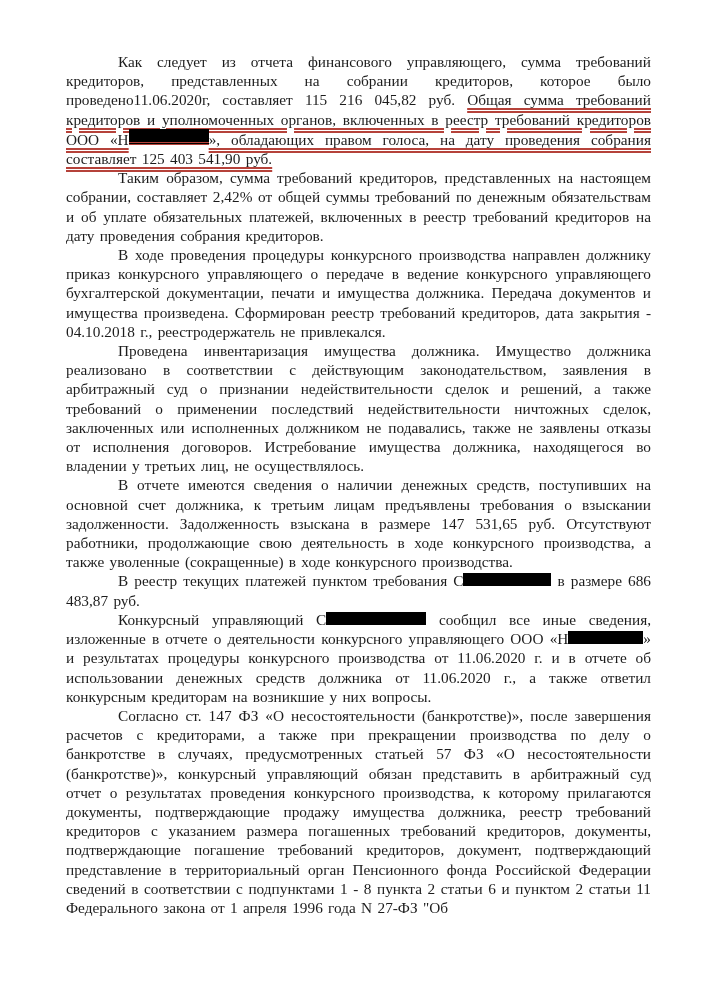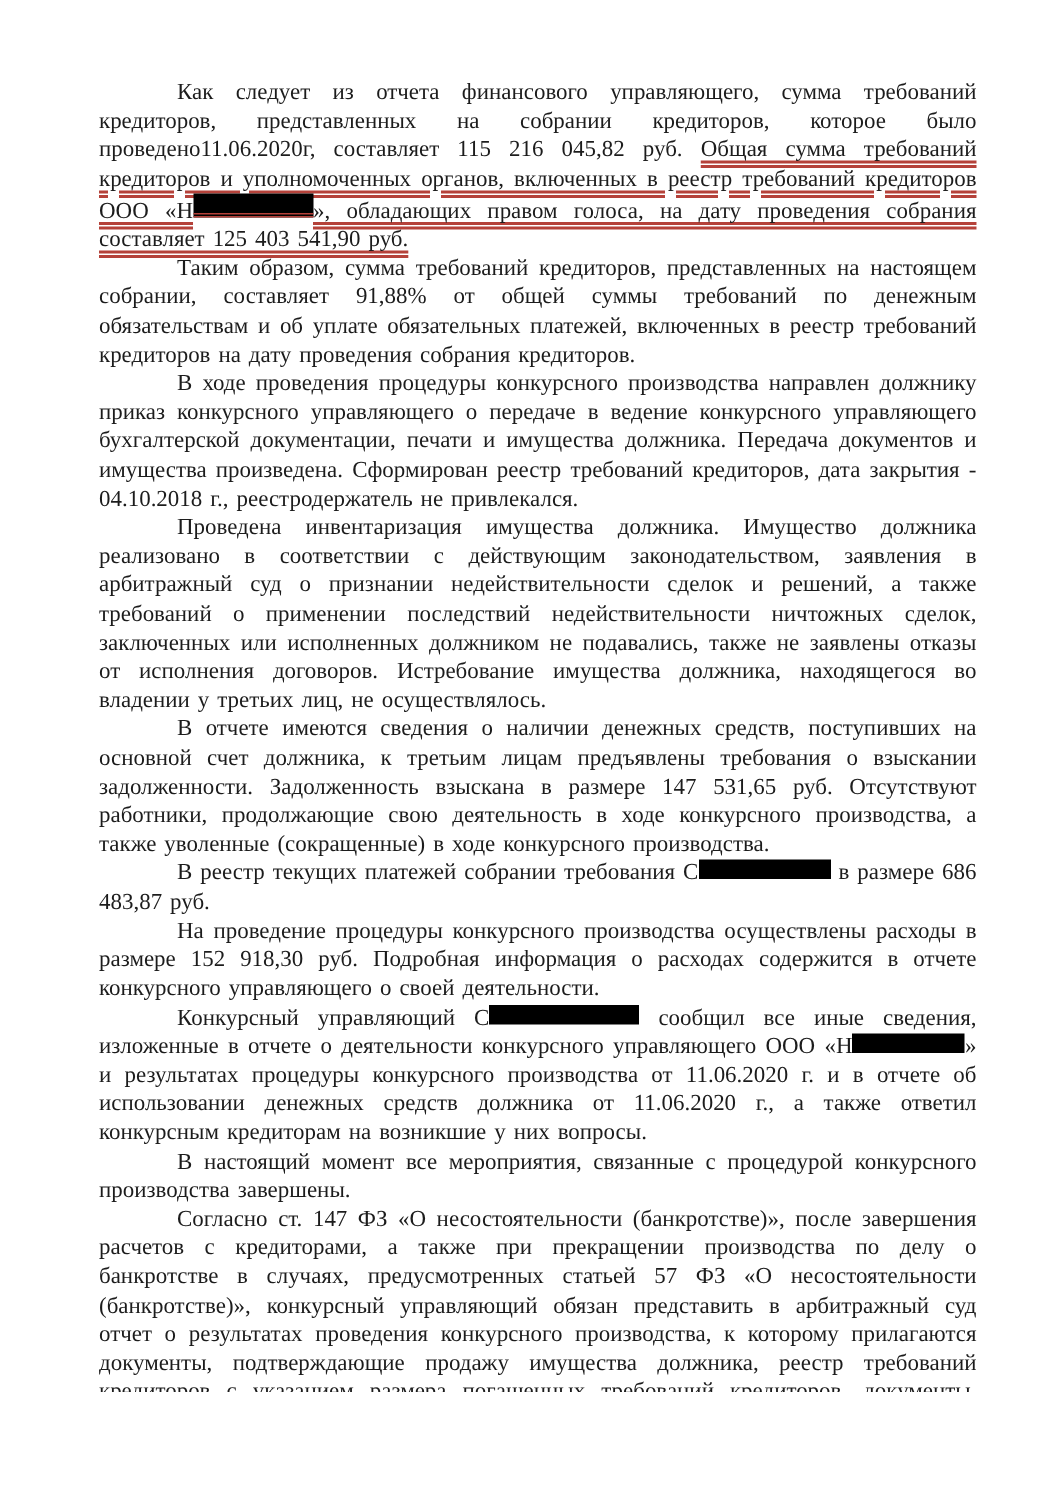--- a/index.html
+++ b/index.html
@@ -47,23 +47,21 @@
     text-decoration: none;
     border-bottom: 3px double #b5423a;
   }
 </style>
 </head>
 <body>
 
 <div class="page" style="background: rgb(255, 255, 255); color: rgb(28, 28, 28);">
   <div class="doc-body">
       <p class="para"><span>Как следует из отчета финансового управляющего, сумма требований кредиторов, представленных на собрании кредиторов, которое было проведено11.06.2020г, составляет 115 216 045,82 руб. </span><span class="redline" style="text-decoration-color: rgb(181, 66, 58);">Общая сумма требований кредиторов и уполномоченных органов, включенных в реестр требований кредиторов ООО «Н</span><span class="redact redline" style="width: 80px; text-decoration-color: rgb(181, 66, 58); border-bottom-color: rgb(181, 66, 58); background: rgb(0, 0, 0);"></span><span class="redline" style="text-decoration-color: rgb(181, 66, 58);">», обладающих правом голоса, на дату проведения собрания составляет 125 403 541,90 руб.</span></p>
-      <p class="para"><span>Таким образом, сумма требований кредиторов, представленных на настоящем собрании, составляет 91,88% от общей суммы требований по денежным обязательствам и об уплате обязательных платежей, включенных в реестр требований кредиторов на дату проведения собрания кредиторов.</span></p>
+      <p class="para"><span>Таким образом, сумма требований кредиторов, представленных на настоящем собрании, составляет 2,42% от общей суммы требований по денежным обязательствам и об уплате обязательных платежей, включенных в реестр требований кредиторов на дату проведения собрания кредиторов.</span></p>
       <p class="para"><span>В ходе проведения процедуры конкурсного производства направлен должнику приказ конкурсного управляющего о передаче в ведение конкурсного управляющего бухгалтерской документации, печати и имущества должника. Передача документов и имущества произведена. Сформирован реестр требований кредиторов, дата закрытия - 04.10.2018 г., реестродержатель не привлекался.</span></p>
       <p class="para"><span>Проведена инвентаризация имущества должника. Имущество должника реализовано в соответствии с действующим законодательством, заявления в арбитражный суд о признании недействительности сделок и решений, а также требований о применении последствий недействительности ничтожных сделок, заключенных или исполненных должником не подавались, также не заявлены отказы от исполнения договоров. Истребование имущества должника, находящегося во владении у третьих лиц, не осуществлялось.</span></p>
       <p class="para"><span>В отчете имеются сведения о наличии денежных средств, поступивших на основной счет должника, к третьим лицам предъявлены требования о взыскании задолженности. Задолженность взыскана в размере 147 531,65 руб. Отсутствуют работники, продолжающие свою деятельность в ходе конкурсного производства, а также уволенные (сокращенные) в ходе конкурсного производства.</span></p>
-      <p class="para"><span>В реестр текущих платежей собрании требования С</span><span class="redact" style="width: 88px; background: rgb(0, 0, 0);"></span><span> в размере 686 483,87 руб.</span></p>
-      <p class="para"><span>На проведение процедуры конкурсного производства осуществлены расходы в размере 152 918,30 руб. Подробная информация о расходах содержится в отчете конкурсного управляющего о своей деятельности.</span></p>
+      <p class="para"><span>В реестр текущих платежей пунктом требования С</span><span class="redact" style="width: 88px; background: rgb(0, 0, 0);"></span><span> в размере 686 483,87 руб.</span></p>
       <p class="para"><span>Конкурсный управляющий С</span><span class="redact" style="width: 100px; background: rgb(0, 0, 0);"></span><span> сообщил все иные сведения, изложенные в отчете о деятельности конкурсного управляющего ООО «Н</span><span class="redact" style="width: 75px; background: rgb(0, 0, 0);"></span><span>» и результатах процедуры конкурсного производства от 11.06.2020 г. и в отчете об использовании денежных средств должника от 11.06.2020 г., а также ответил конкурсным кредиторам на возникшие у них вопросы.</span></p>
-      <p class="para"><span>В настоящий момент все мероприятия, связанные с процедурой конкурсного производства завершены.</span></p>
       <p class="para"><span>Согласно ст. 147 ФЗ «О несостоятельности (банкротстве)», после завершения расчетов с кредиторами, а также при прекращении производства по делу о банкротстве в случаях, предусмотренных статьей 57 ФЗ «О несостоятельности (банкротстве)», конкурсный управляющий обязан представить в арбитражный суд отчет о результатах проведения конкурсного производства, к которому прилагаются документы, подтверждающие продажу имущества должника, реестр требований кредиторов с указанием размера погашенных требований кредиторов, документы, подтверждающие погашение требований кредиторов, документ, подтверждающий представление в территориальный орган Пенсионного фонда Российской Федерации сведений в соответствии с подпунктами 1 - 8 пункта 2 статьи 6 и пунктом 2 статьи 11 Федерального закона от 1 апреля 1996 года N 27-ФЗ "Об</span></p>
     </div>
 </div>
 
 </body></html>

